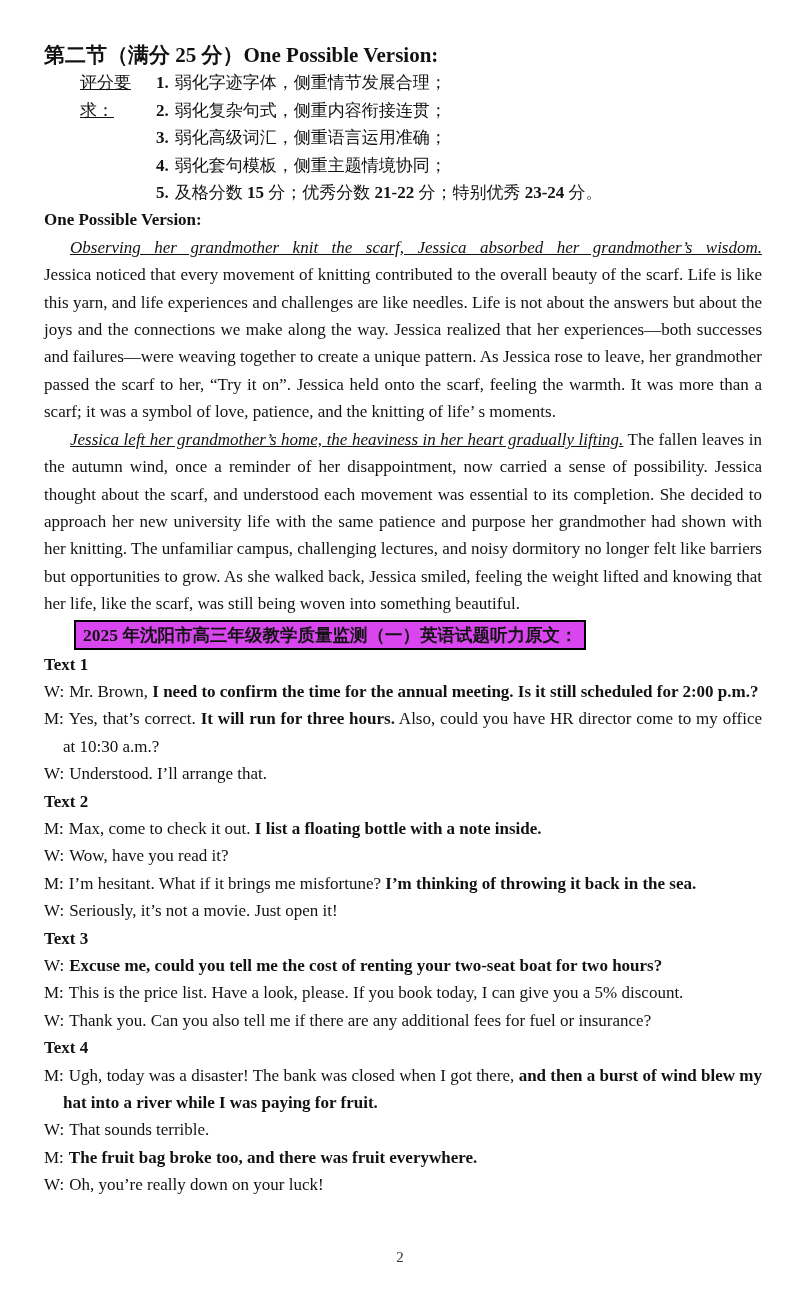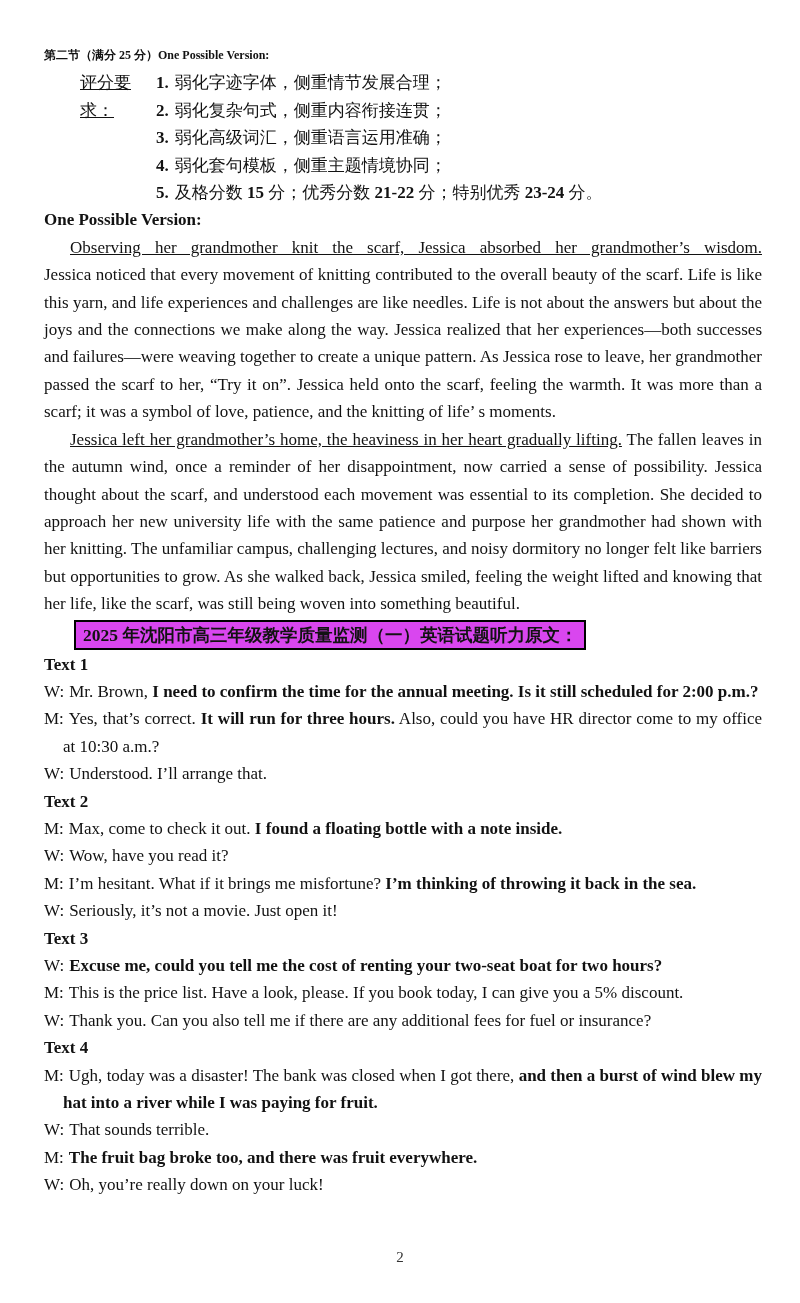--- a/index.html
+++ b/index.html
@@ -10,23 +10,23 @@
     line-height: 27.4px;
     color: #121212;
   }
   .page {
     position: relative;
     width: 800px;
     height: 1303px;
     padding: 42px 38px 0 44px;
   }
   .b { font-weight: bold; margin-top: 8px; }
-  .iu { text-decoration: underline; }
+  .iu { font-style: italic; text-decoration: underline; }
 
-  .heading1 { font-weight: bold; font-size: 12px; }
+  .heading1 { font-weight: bold; font-size: 21px; }
 
   .grading { display: flex; }
   .grading-label {
     width: 76px;
     flex: 0 0 76px;
     text-decoration: underline;
     margin-left: 36px;
   }
   .grading-items { flex: 1; }
   .grading-item .gnum { font-weight: bold; margin-right: 6px; }
@@ -104,21 +104,21 @@
 
   <div>
     <div class="text-title">Text 1</div>
     <div class="dline"><span class="spk">W:</span><span><span>Mr. Brown, </span><span class="b">I need to confirm the time for the annual meeting. Is it still scheduled for 2:00 p.m.?</span></span></div>
     <div class="dline"><span class="spk">M:</span><span><span>Yes, that’s correct. </span><span class="b">It will run for three hours.</span><span> Also, could you have HR director come to my office at 10:30 a.m.?</span></span></div>
     <div class="dline"><span class="spk">W:</span><span><span>Understood. I’ll arrange that.</span></span></div>
   </div>
 
   <div>
     <div class="text-title">Text 2</div>
-    <div class="dline"><span class="spk">M:</span><span><span>Max, come to check it out. </span><span class="b">I found a floating bottle with a note inside.</span></span></div>
+    <div class="dline"><span class="spk">M:</span><span><span>Max, come to check it out. </span><span class="b">I list a floating bottle with a note inside.</span></span></div>
     <div class="dline"><span class="spk">W:</span><span><span>Wow, have you read it?</span></span></div>
     <div class="dline"><span class="spk">M:</span><span><span>I’m hesitant. What if it brings me misfortune? </span><span class="b">I’m thinking of throwing it back in the sea.</span></span></div>
     <div class="dline"><span class="spk">W:</span><span><span>Seriously, it’s not a movie. Just open it!</span></span></div>
   </div>
 
   <div>
     <div class="text-title">Text 3</div>
     <div class="dline"><span class="spk">W:</span><span><span class="b">Excuse me, could you tell me the cost of renting your two-seat boat for two hours?</span></span></div>
     <div class="dline"><span class="spk">M:</span><span><span>This is the price list. Have a look, please. If you book today, I can give you a 5% discount.</span></span></div>
     <div class="dline"><span class="spk">W:</span><span><span>Thank you. Can you also tell me if there are any additional fees for fuel or insurance?</span></span></div>

